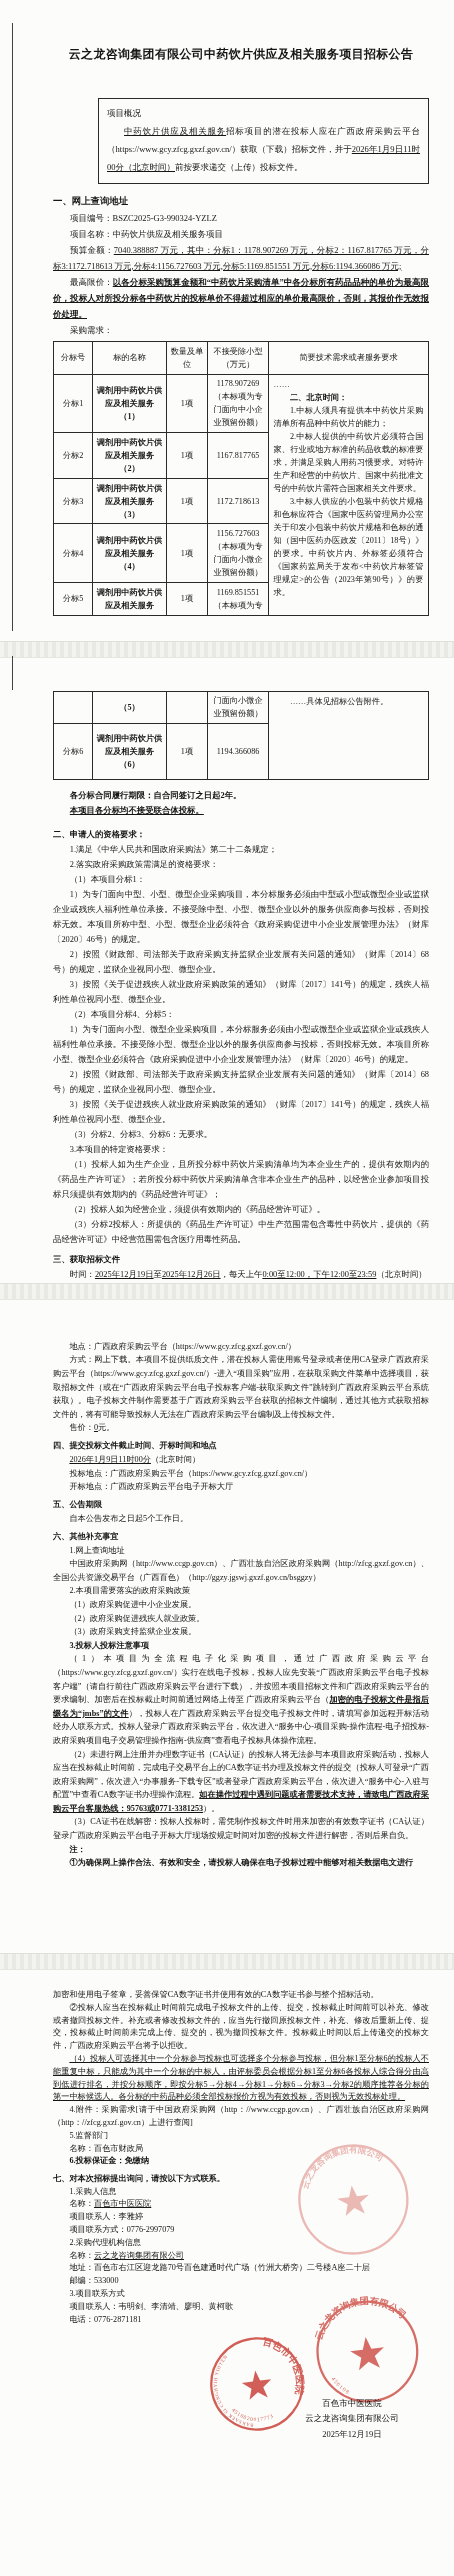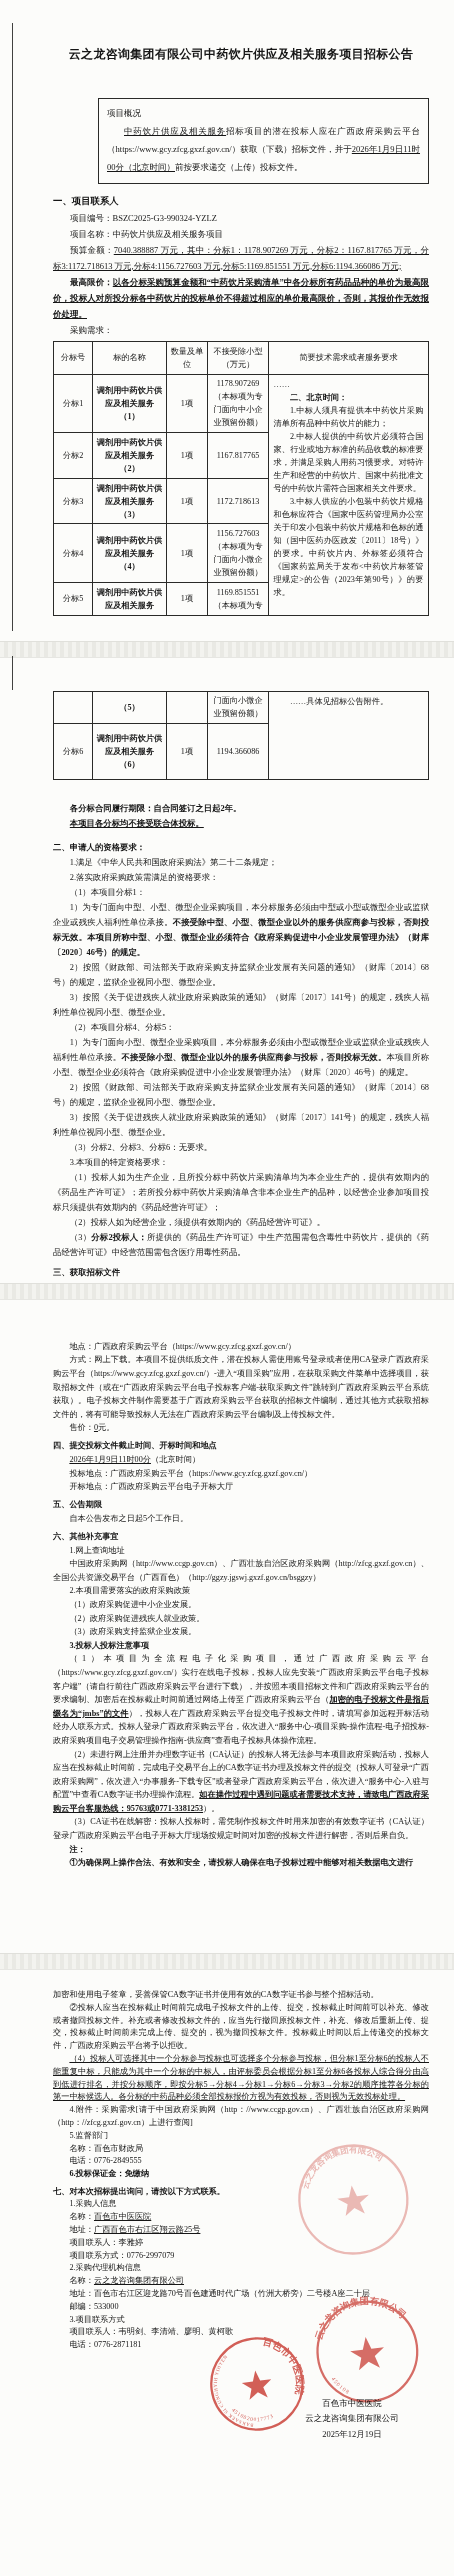--- a/index.html
+++ b/index.html
@@ -15,21 +15,21 @@
   .content{padding:0 26px 0 53px;}
   .edge-line{position:absolute;width:1.1px;background:#20201e;opacity:.85;}
   p{margin:0;font-size:8.5px;line-height:16px;text-align:justify;}
   .pg2 p{font-size:8.4px;line-height:15px;}
   .pg3 p{font-size:8.2px;line-height:13.6px;}
   .pg4 p{font-size:8.2px;line-height:12.8px;}
   .ind{text-indent:2em;}
   .b{font-weight:bold;}
   .u{text-decoration:underline;}
   .sg-u{text-decoration:underline;}
-  .sg-b{font-weight:bold;}
+  .sg-b{font-weight:normal;}
   .sg-bu{font-weight:bold;text-decoration:underline;}
   .doc-title{font-size:12px;font-weight:bold;text-align:center;letter-spacing:0.3px;
              padding-top:45px;margin-bottom:0;line-height:19.3px;text-indent:0;}
   .overview-box{border:1.1px solid #2a2a28;margin-top:34px;padding:4.5px 8px 6.8px 8px;margin-left:45px;}
   .overview-box p{line-height:18px;}
   .sec-h{font-weight:bold;font-size:9.4px;line-height:18px;margin-top:4.5px;text-indent:0;}
   .tbl{width:100%;border-collapse:collapse;margin-top:3.4px;}
   .tbl th,.tbl td{border:1.1px solid #2a2a28;padding:2.8px 2.3px;font-size:8.2px;line-height:13px;
                   text-align:center;vertical-align:middle;font-weight:normal;}
   .tbl .name-cell{font-weight:bold;}
@@ -48,21 +48,21 @@
   <div class="page pg1">
     <div class="edge-line" style="left:12px;top:23px;height:608px;"></div>
     <div class="content">
       <p class="doc-title">云之龙咨询集团有限公司中药饮片供应及相关服务项目招标公告</p>
 
       <div class="overview-box">
         <p>项目概况</p>
         <p class="ind"><span class="sg-u">中药饮片供应及相关服务</span><span>招标项目的潜在投标人应在广西政府采购云平台（https://www.gcy.zfcg.gxzf.gov.cn/）获取（下载）招标文件，并于</span><span class="sg-u">2026年1月9日11时00分（北京时间）</span><span>前按要求递交（上传）投标文件。</span></p>
       </div>
 
-      <p class="sec-h" style="margin-top:8px;">一、项目联系人</p>
+      <p class="sec-h" style="margin-top:8px;">一、网上查询地址</p>
       <p class="ind">项目编号：BSZC2025-G3-990324-YZLZ</p>
       <p class="ind">项目名称：中药饮片供应及相关服务项目</p>
       <p class="ind"><span>预算金额：</span><span class="sg-u">7040.388887 万元，其中：分标1：1178.907269 万元，分标2：1167.817765 万元，分标3:1172.718613 万元,分标4:1156.727603 万元,分标5:1169.851551 万元,分标6:1194.366086 万元;</span></p>
       <p class="ind"><span class="sg-b">最高限价：</span><span class="sg-bu">以各分标采购预算金额和“中药饮片采购清单”中各分标所有药品品种的单价为最高限价，投标人对所投分标各中药饮片的投标单价不得超过相应的单价最高限价，否则，其报价作无效报价处理。</span></p>
       <p class="ind">采购需求：</p>
 
       <table class="tbl">
         <colgroup>
             <col style="width:39px">
             <col style="width:74px">
@@ -144,21 +144,21 @@
         </tr>
         <tr>
           <td>分标6</td>
           <td class="name-cell" style="padding:8px 2.3px;">调剂用中药饮片供应及相关服务（6）</td>
           <td>1项</td>
           <td>1194.366086</td>
         </tr>
       </tbody>
         </table>
 
-      <p class="ind b" style="margin-top:21px;">各分标合同履行期限：自合同签订之日起2年。</p>
+      <p class="ind b" style="margin-top:8px;">各分标合同履行期限：自合同签订之日起2年。</p>
       <p class="ind b u">本项目各分标均不接受联合体投标。</p>
 
       <p class="sec-h" style="margin-top:9px;">二、申请人的资格要求：</p>
       <p class="ind">1.满足《中华人民共和国政府采购法》第二十二条规定；</p>
       <p class="ind">2.落实政府采购政策需满足的资格要求：</p>
       <p class="ind">（1）本项目分标1：</p>
       <p class="ind"><span>1）为专门面向中型、小型、微型企业采购项目，本分标服务必须由中型或小型或微型企业或监狱企业或残疾人福利性单位承接。</span><span class="sg-b">不接受除中型、小型、微型企业以外的服务供应商参与投标，否则投标无效。本项目所称中型、小型、微型企业必须符合《政府采购促进中小企业发展管理办法》（财库〔2020〕46号）的规定。</span></p>
       <p class="ind">2）按照《财政部、司法部关于政府采购支持监狱企业发展有关问题的通知》（财库〔2014〕68号）的规定，监狱企业视同小型、微型企业。</p>
       <p class="ind">3）按照《关于促进残疾人就业政府采购政策的通知》（财库〔2017〕141号）的规定，残疾人福利性单位视同小型、微型企业。</p>
       <p class="ind">（2）本项目分标4、分标5：</p>
@@ -209,27 +209,25 @@
 
   <div class="page pg4">
     <div class="scan-band"></div>
     <div class="content" style="padding-top:19.3px;">
       <p>加密和使用电子签章，妥善保管CA数字证书并使用有效的CA数字证书参与整个招标活动。</p>
       <p class="ind">②投标人应当在投标截止时间前完成电子投标文件的上传、提交，投标截止时间前可以补充、修改或者撤回投标文件。补充或者修改投标文件的，应当先行撤回原投标文件，补充、修改后重新上传、提交，投标截止时间前未完成上传、提交的，视为撤回投标文件。投标截止时间以后上传递交的投标文件，广西政府采购云平台将予以拒收。</p>
       <p class="ind u">（4）投标人可选择其中一个分标参与投标也可选择多个分标参与投标，但分标1至分标6的投标人不能重复中标，只能成为其中一个分标的中标人，由评标委员会根据分标1至分标6各投标人综合得分由高到低进行排名，并按分标顺序，即按分标5→分标4→分标1→分标6→分标3→分标2的顺序推荐各分标的第一中标候选人。各分标的中药品种必须全部投标报价方视为有效投标，否则视为无效投标处理。</p>
       <p class="ind">4.附件：采购需求[请于中国政府采购网（http：//www.ccgp.gov.cn）、广西壮族自治区政府采购网（http：//zfcg.gxzf.gov.cn）上进行查阅]</p>
       <p class="ind">5.监督部门</p>
       <p class="ind">名称：百色市财政局</p>
-      <p class="ind">电话：0776-2849555</p>
       <p class="ind b">6.投标保证金：免缴纳</p>
 
       <p class="sec-h">七、对本次招标提出询问，请按以下方式联系。</p>
       <p class="ind">1.采购人信息</p>
       <p class="ind"><span>名称：</span><span class="sg-u">百色市中医医院</span></p>
-      <p class="ind"><span>地址：</span><span class="sg-u">广西百色市右江区翔云路25号</span></p>
       <p class="ind">项目联系人：李雅婷</p>
       <p class="ind">项目联系方式：0776-2997079</p>
       <p class="ind">2.采购代理机构信息</p>
       <p class="ind"><span>名称：</span><span class="sg-u">云之龙咨询集团有限公司</span></p>
       <p class="ind">地址：百色市右江区迎龙路70号百色建通时代广场（竹洲大桥旁）二号楼A座二十层</p>
       <p class="ind">邮编：533000</p>
       <p class="ind">3.项目联系方式</p>
       <p class="ind">项目联系人：韦明剑、李清靖、廖明、黄柯歌</p>
       <p class="ind">电话：0776-2871181</p>
     </div>

